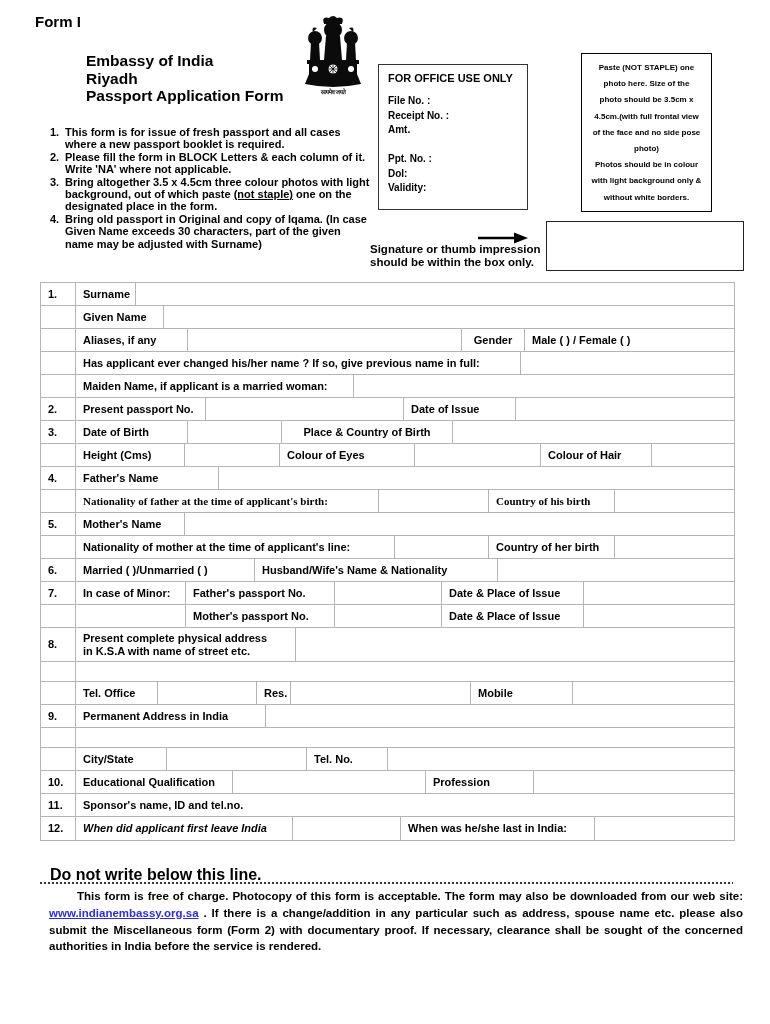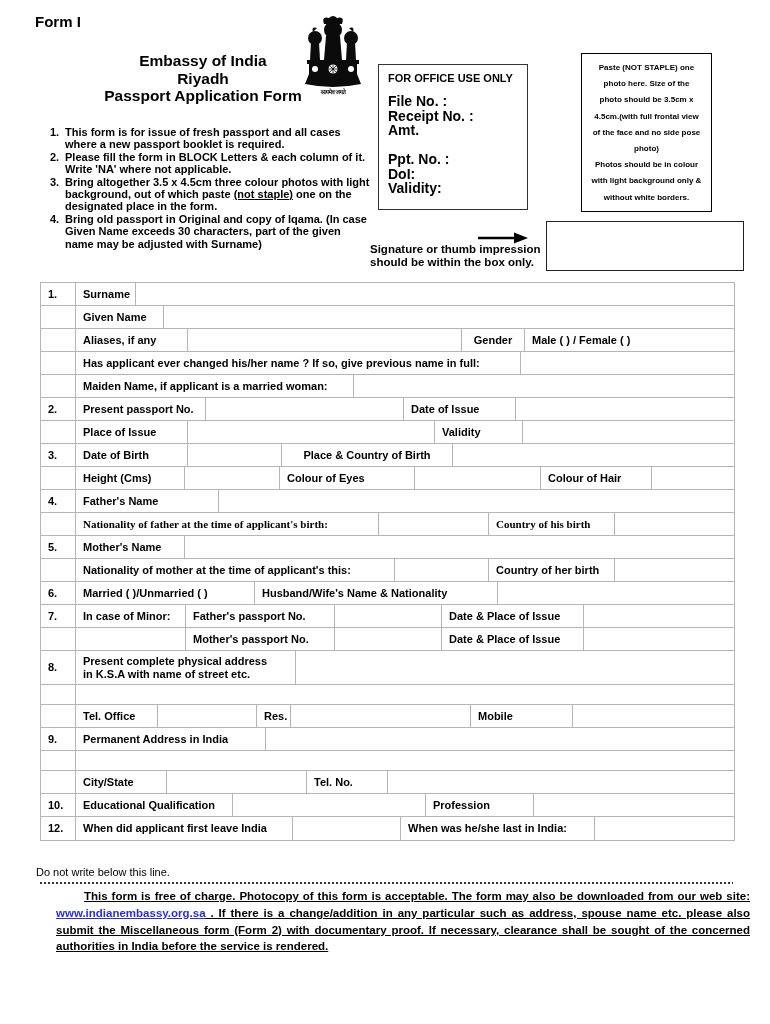--- a/index.html
+++ b/index.html
@@ -3,30 +3,30 @@
 <meta charset="utf-8">
 <style>
   html,body { margin:0; padding:0; background:#888; }
   .page {
     position:relative; width:770px; height:1024px; background:#ffffff;
     font-family:"Liberation Sans", sans-serif; color:#000; overflow:hidden;
     margin:0 auto;
   }
   
   .form-id { position:absolute; left:35px; top:13px; font-size:15px; font-weight:bold; }
-  .title-block { position:absolute; left:78px; top:52px; width:250px; text-align:center;
+  .title-block { position:absolute; left:86px; top:52px; width:250px; text-align:left;
     font-size:15.5px; font-weight:bold; line-height:17.5px; }
   .emblem { position:absolute; left:303px; top:14px; width:60px; height:78px; }
   .emblem-caption { position:absolute; left:300px; top:88px; width:66px; text-align:center;
     font-size:6px; font-weight:bold; letter-spacing:-0.5px; overflow:hidden; height:10px; color:#111; }
   
   .office-box { position:absolute; left:378px; top:64px; width:150px; height:146px;
     border:1.5px solid #333; box-sizing:border-box; padding:7px 9px; }
   .office-box .hd { font-size:11px; font-weight:bold; margin-bottom:10px; }
-  .office-box .flds { font-size:14px; font-weight:bold; line-height:14.5px; white-space:pre-line; }
+  .office-box .flds { font-size:10px; font-weight:bold; line-height:14.5px; white-space:pre-line; }
   
   .photo-box { position:absolute; left:581px; top:53px; width:131px; height:159px;
     border:1.2px solid #000; box-sizing:border-box; padding:6px 4px;
     font-size:8px; font-weight:bold; line-height:16.2px; text-align:center; white-space:pre-line; }
   
   .instructions { position:absolute; left:50px; top:126px; width:322px;
     font-size:11px; font-weight:bold; line-height:12.4px; }
   .inst { position:relative; padding-left:15px; }
   .inst .n { position:absolute; left:0; }
   
@@ -40,25 +40,25 @@
     border:1px solid #b5b5b5; box-sizing:content-box; }
   .trow { display:flex; border-bottom:1px solid #b5b5b5; box-sizing:border-box; }
   .trow:last-child { border-bottom:none; }
   .tcell { box-sizing:border-box; border-right:1px solid #b5b5b5; display:flex; align-items:center;
     font-size:11px; font-weight:bold; padding-left:7px; white-space:pre-line; line-height:13px; overflow:hidden; }
   .tcell:last-child { border-right:none; }
   .tcell.num { padding-left:7px; }
   .tcell.center { justify-content:center; padding-left:0; }
   .tcell.blank { background:#fff; }
   
-  .no-write { position:absolute; left:36px; top:866px; font-size:11px; font-weight:normal; }
+  .no-write { position:absolute; left:50px; top:866px; font-size:16px; font-weight:bold; }
   .dash-line { position:absolute; left:40px; top:882px; width:693px; height:2px;
     background:repeating-linear-gradient(90deg,#333 0 2px,transparent 2px 4px); }
-  .footer-para { position:absolute; left:56px; top:888px; width:694px;
-    font-size:11.5px; font-weight:bold; line-height:16.8px; text-align:justify; text-indent:28px;text-decoration:underline; }
+  .footer-para { position:absolute; left:49px; top:888px; width:694px;
+    font-size:11.5px; font-weight:bold; line-height:16.8px; text-align:justify; text-indent:28px; }
   .footer-para a { color:#2b2bee; text-decoration:underline; }
 </style>
 </head>
 <body>
 
 <div class="page">
 
   <div class="form-id">Form I</div>
 
   <div class="title-block" style="white-space:pre-line;">Embassy of India
@@ -158,27 +158,20 @@
         <div class="tcell blank" style="width: 380px;"></div>
       </div>
       <div class="trow" style="height: 23px;">
         <div class="tcell num" style="width: 35px;">2.</div>
         <div class="tcell label" style="width: 130px;">Present passport No.</div>
         <div class="tcell blank" style="width: 198px;"></div>
         <div class="tcell label" style="width: 112px;">Date of Issue</div>
         <div class="tcell blank" style="width: 218px;"></div>
       </div>
       <div class="trow" style="height: 23px;">
-        <div class="tcell num" style="width: 35px;"></div>
-        <div class="tcell label" style="width: 112px;">Place of Issue</div>
-        <div class="tcell blank" style="width: 247px;"></div>
-        <div class="tcell label" style="width: 88px;">Validity</div>
-        <div class="tcell blank" style="width: 211px;"></div>
-      </div>
-      <div class="trow" style="height: 23px;">
         <div class="tcell num" style="width: 35px;">3.</div>
         <div class="tcell label" style="width: 112px;">Date of Birth</div>
         <div class="tcell blank" style="width: 94px;"></div>
         <div class="tcell center" style="width: 171px;">Place &amp; Country of Birth</div>
         <div class="tcell blank" style="width: 281px;"></div>
       </div>
       <div class="trow" style="height: 23px;">
         <div class="tcell num" style="width: 35px;"></div>
         <div class="tcell label" style="width: 109px;">Height (Cms)</div>
         <div class="tcell blank" style="width: 95px;"></div>
@@ -199,21 +192,21 @@
         <div class="tcell label" style="width: 126px;">Country of his birth</div>
         <div class="tcell blank" style="width: 119px;"></div>
       </div>
       <div class="trow" style="height: 23px;">
         <div class="tcell num" style="width: 35px;">5.</div>
         <div class="tcell label" style="width: 109px; text-align: right;">Mother's Name</div>
         <div class="tcell blank" style="width: 549px;"></div>
       </div>
       <div class="trow" style="height: 23px;">
         <div class="tcell num" style="width: 35px;"></div>
-        <div class="tcell label" style="width: 319px;">Nationality of mother at the time of applicant's this:</div>
+        <div class="tcell label" style="width: 319px;">Nationality of mother at the time of applicant's line:</div>
         <div class="tcell blank" style="width: 94px;"></div>
         <div class="tcell label" style="width: 126px;">Country of her birth</div>
         <div class="tcell blank" style="width: 119px;"></div>
       </div>
       <div class="trow" style="height: 23px;">
         <div class="tcell num" style="width: 35px;">6.</div>
         <div class="tcell label" style="width: 179px;">Married (   )/Unmarried  (   )</div>
         <div class="tcell label" style="width: 243px;">Husband/Wife's Name &amp; Nationality</div>
         <div class="tcell blank" style="width: 236px;"></div>
       </div>
@@ -269,22 +262,26 @@
         <div class="tcell blank" style="width: 346px;"></div>
       </div>
       <div class="trow" style="height: 23px;">
         <div class="tcell num" style="width: 35px;">10.</div>
         <div class="tcell label" style="width: 157px;">Educational Qualification</div>
         <div class="tcell blank" style="width: 193px;"></div>
         <div class="tcell label" style="width: 108px;">Profession</div>
         <div class="tcell blank" style="width: 200px;"></div>
       </div>
       <div class="trow" style="height: 23px;">
+        <div class="tcell num" style="width: 35px;">11.</div>
+        <div class="tcell label" style="width: 658px;">Sponsor's name, ID and tel.no.</div>
+      </div>
+      <div class="trow" style="height: 23px;">
         <div class="tcell num" style="width: 35px;">12.</div>
-        <div class="tcell label" style="width: 217px;">When did applicant first leave India</div>
+        <div class="tcell label" style="width: 217px; font-style: italic;">When did applicant first leave India</div>
         <div class="tcell blank" style="width: 108px;"></div>
         <div class="tcell label" style="width: 194px;">When was he/she last in India:</div>
         <div class="tcell blank" style="width: 139px;"></div>
       </div>
     </div>
 
   <div class="no-write">Do not write below this line.</div>
   <div class="dash-line"></div>
 
   <div class="footer-para"><span>This form is free of charge. Photocopy of this form is acceptable. The form may also be downloaded from our web site: </span><a href="#">www.indianembassy.org.sa</a><span> . If there is a change/addition in any particular such as address, spouse name etc. please also submit the Miscellaneous form (Form 2) with documentary proof. If necessary, clearance shall be sought of the concerned authorities in India before the service is rendered.</span></div>

